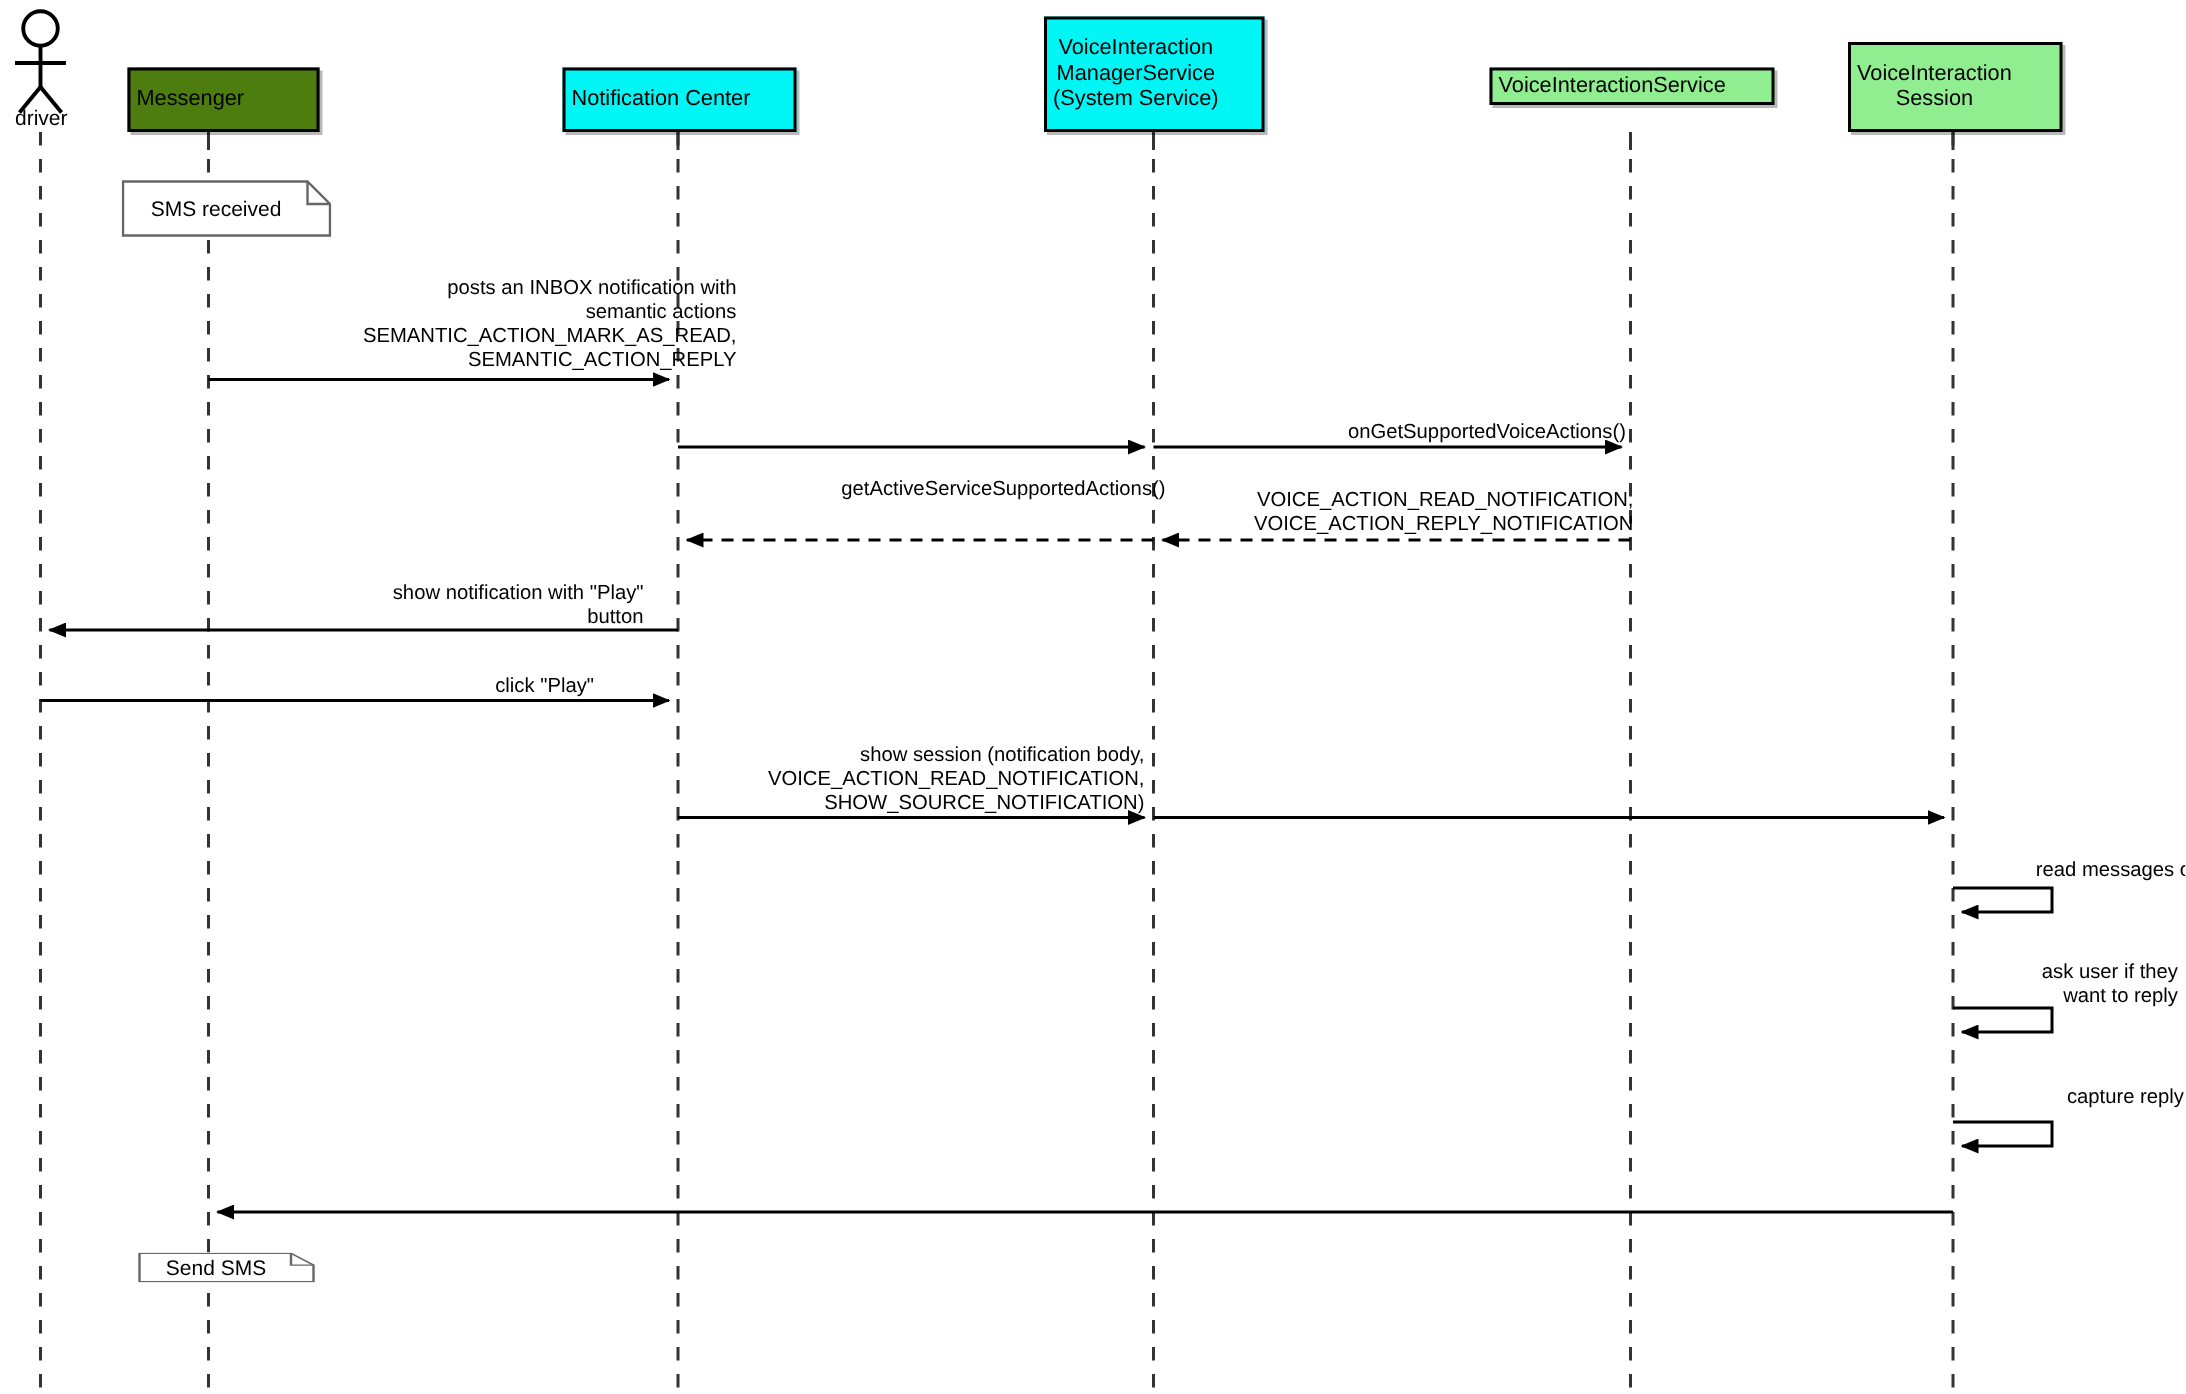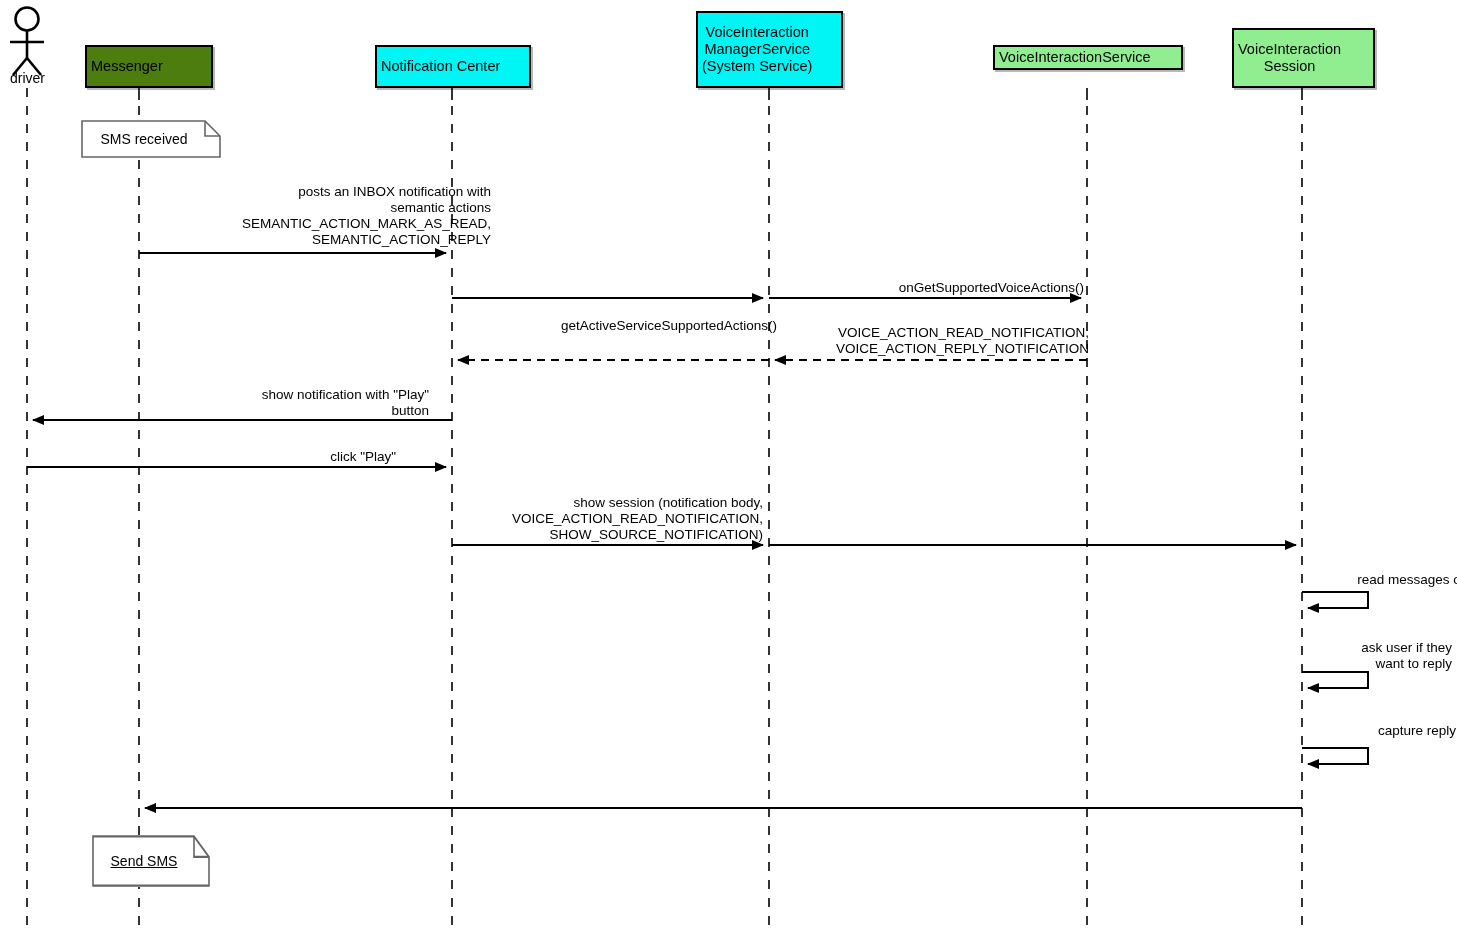--- a/index.html
+++ b/index.html
@@ -174,21 +174,21 @@
   </div>
 
   <div class="note-box" style="left:69px; top:120px; width:140px; height:38px;">
     <svg class="note-shape" viewBox="0 0 140 38" preserveAspectRatio="none">
       <path d="M 1 1 L 124 1 L 139 16 L 139 37 L 1 37 Z" fill="#ffffff" stroke="#666666" stroke-width="1.6"></path>
       <path d="M 124 1 L 124 16 L 139 16" fill="none" stroke="#666666" stroke-width="1.6"></path>
     </svg>
     <span class="note-label">SMS received</span>
   </div>
 
-  <div class="note-box" style="left:80px; top:835px; width:118px; height:52px;text-decoration:underline;">
+  <div class="note-box" style="left:80px; top:835px; width:118px; height:20px;">
     <svg class="note-shape" viewBox="0 0 118 38" preserveAspectRatio="none">
       <path d="M 1 1 L 102 1 L 117 16 L 117 37 L 1 37 Z" fill="#ffffff" stroke="#666666" stroke-width="1.6"></path>
       <path d="M 102 1 L 102 16 L 117 16" fill="none" stroke="#666666" stroke-width="1.6"></path>
     </svg>
     <span class="note-label">Send SMS</span>
   </div>
 
   <div class="msg-label" style="left:161px; top:184px; width:330px;">posts an INBOX notification with
 semantic actions
 SEMANTIC_ACTION_MARK_AS_READ,

